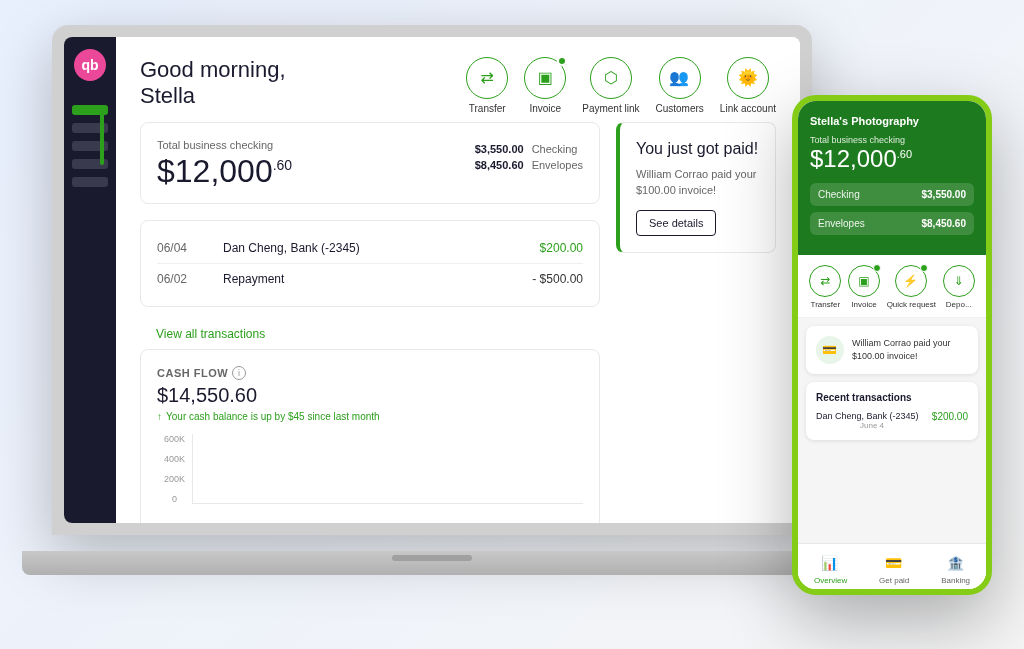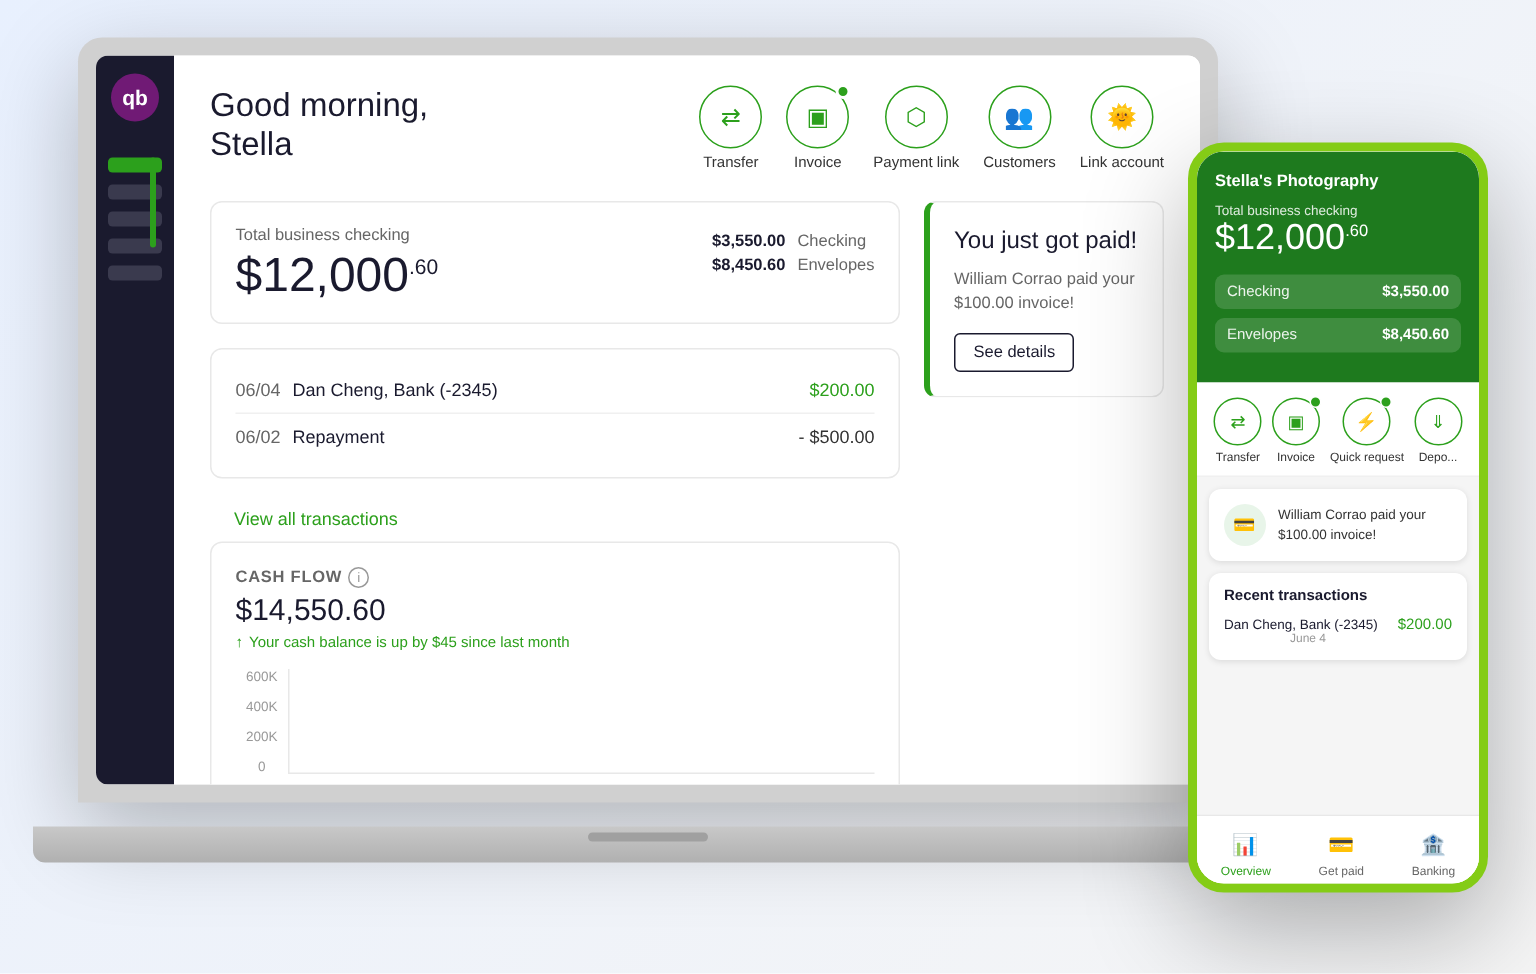--- a/index.html
+++ b/index.html
@@ -81,21 +81,21 @@
       flex-direction: column;
       align-items: center;
       padding-top: 12px;
       gap: 8px;
       flex-shrink: 0;
     }
 
     .qb-logo {
       width: 32px;
       height: 32px;
-      background: #701a75;
+      background: #ec4899;
       border-radius: 50%;
       display: flex;
       align-items: center;
       justify-content: center;
       margin-bottom: 16px;
     }
 
     .qb-logo-text {
       color: white;
       font-size: 14px;
@@ -129,21 +129,21 @@
       padding: 20px 24px;
       overflow: hidden;
       background: #fff;
     }
 
     
     .header {
       display: flex;
       align-items: flex-start;
       justify-content: space-between;
-      margin-bottom: 20px;
+      margin-bottom: 8px;
     }
 
     .greeting {
       font-size: 22px;
       font-weight: 300;
       color: #1a1a2e;
       line-height: 1.2;
     }
 
     .greeting strong {
@@ -268,20 +268,21 @@
       margin-bottom: 12px;
     }
 
     .transaction-row {
       display: flex;
       justify-content: space-between;
       align-items: center;
       padding: 8px 0;
       border-bottom: 1px solid #f0f0f0;
       font-size: 12px;
+      gap: 28px;
     }
 
     .transaction-row:last-child {
       border-bottom: none;
     }
 
     .transaction-date {
       color: #666;
       width: 30px;
       flex-shrink: 0;

